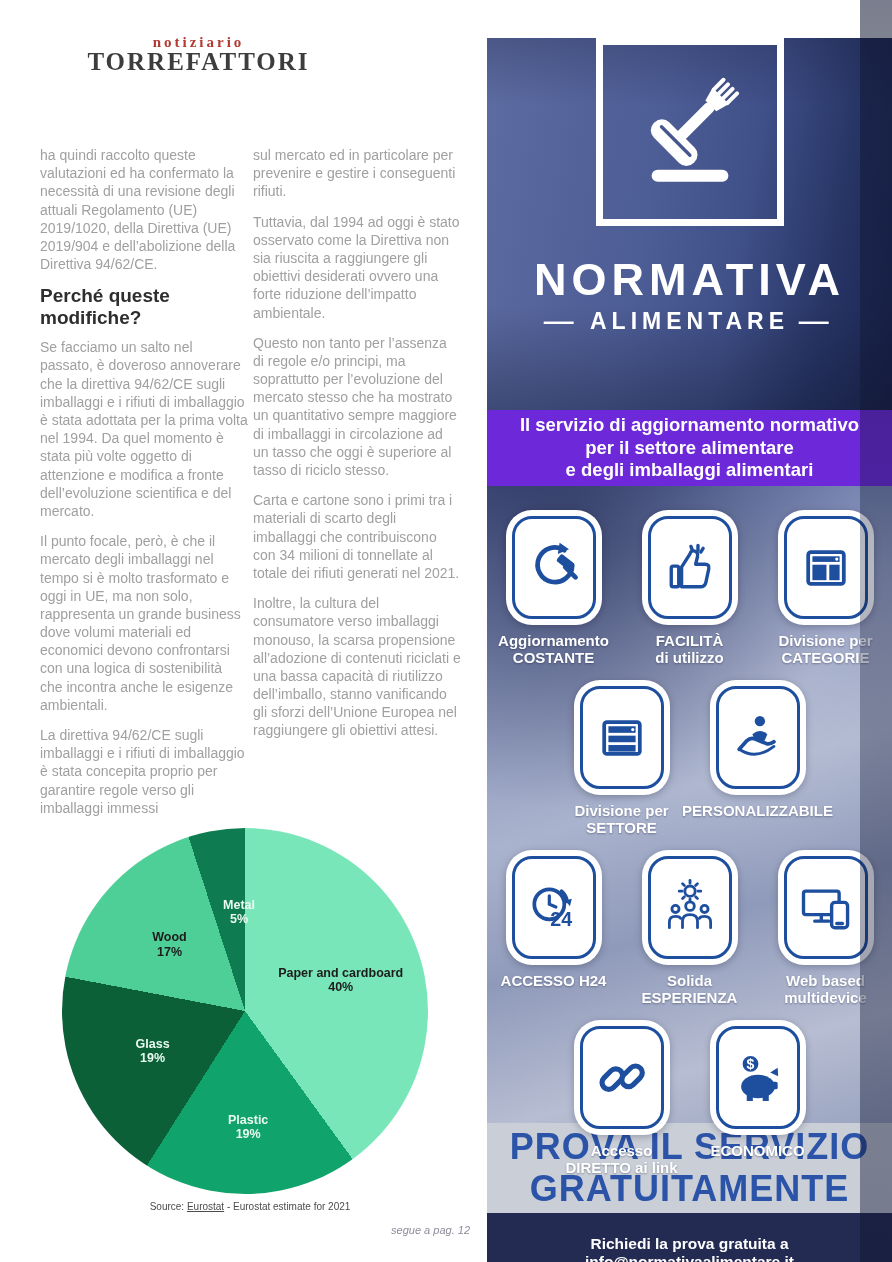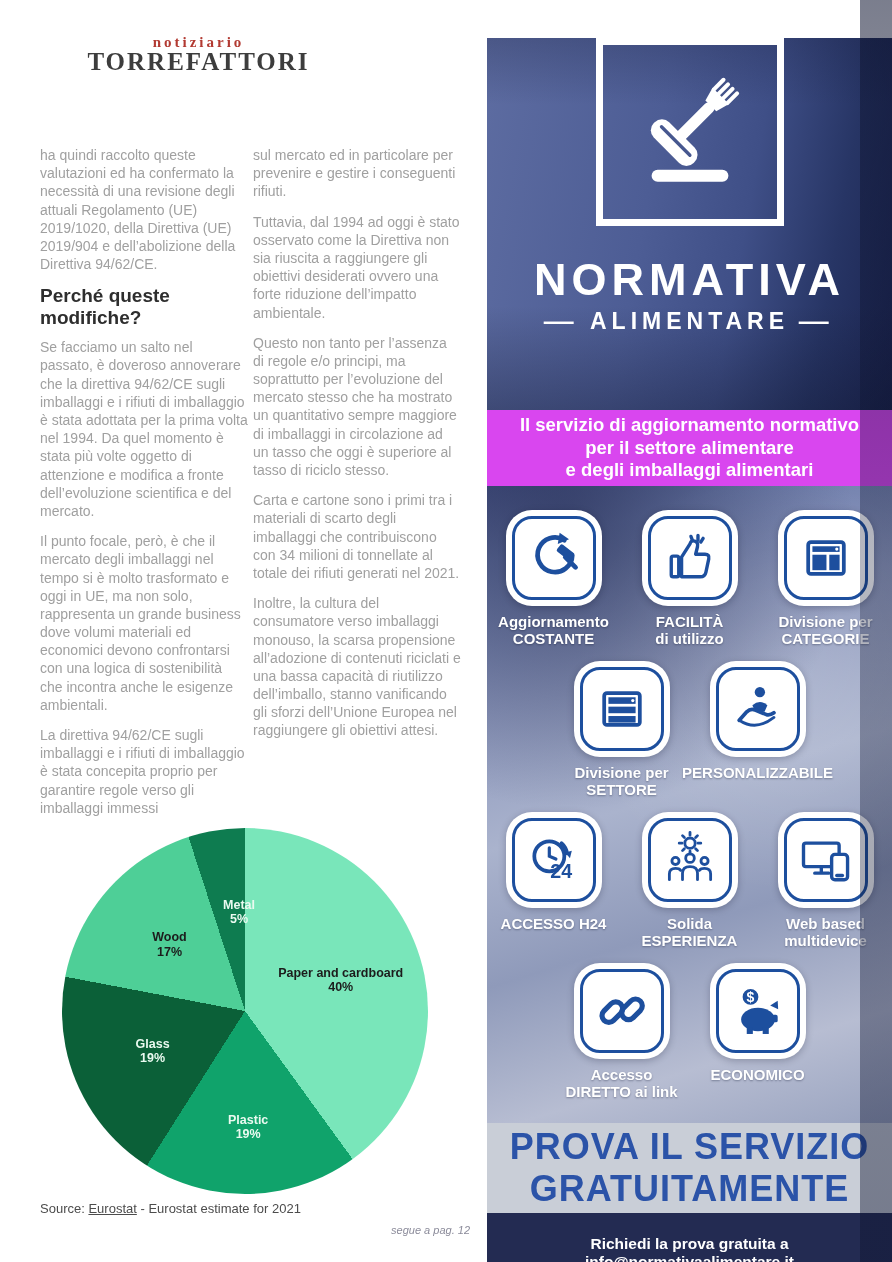--- a/index.html
+++ b/index.html
@@ -24,54 +24,54 @@
   .col-2 { left:253px; }
   .article-para { font-size:14px; line-height:1.3; color:#a0a0a0; margin-bottom:12px; }
   .article-heading { font-size:19px; line-height:1.13; font-weight:bold; color:#2e2e2e; margin:8px 0 10px; }
   
   .pie-wrap { position:absolute; left:62px; top:828px; width:366px; height:366px; }
   .pie-circle { width:366px; height:366px; border-radius:50%; }
   .pie-label {
     position:absolute; transform:translate(-50%,-50%); text-align:center;
     font-size:12.5px; font-weight:600; line-height:1.15; white-space:nowrap;
   }
-  .source-line { position:absolute; left:40px; top:1201px; width:420px; 
-    font-size:13px; color:#4c4c4c; }
+  .source-line { position:absolute; left:40px; top:1201px; width:420px; text-align:center;
+    font-size:10px; color:#4c4c4c; }
   .source-link { text-decoration:underline; cursor:pointer; }
   .continuation { position:absolute; left:253px; top:1224px; width:217px; text-align:right;
     font-style:italic; font-size:11px; color:#8b8b9a; }
   
   .promo { position:absolute; left:487px; top:0; width:405px; height:1262px; overflow:hidden; }
   .edge-strip { position:absolute; right:0; top:0; width:32px; height:100%;
     background:linear-gradient(180deg, rgba(14,20,48,.55) 0%, rgba(14,20,48,.30) 45%, rgba(14,20,48,.45) 100%);
     z-index:5; pointer-events:none; }
   .hero { position:relative; height:372px;
     background:linear-gradient(100deg,#5d6ca1 0%, #4d5d95 40%, #3f4f87 62%, #273565 82%, #1b2450 100%); }
   .hero::after { content:""; position:absolute; inset:0;
     background:linear-gradient(180deg, rgba(20,26,58,.25) 0%, rgba(20,26,58,0) 18%, rgba(20,26,58,0) 72%, rgba(15,20,45,.35) 100%); }
   .logo-square { position:relative; z-index:2; width:188px; height:188px; margin:38px auto 0;
     border:7px solid #ffffff; display:flex; align-items:center; justify-content:center; }
   .brand-title { position:relative; z-index:2; margin-top:28px; text-align:center;
     color:#ffffff; font-size:45px; font-weight:800; letter-spacing:5px; }
   .brand-sub { position:relative; z-index:2; display:flex; align-items:center; justify-content:center;
     gap:14px; margin-top:2px; color:#ffffff; font-size:23px; font-weight:800; letter-spacing:5px; }
   .brand-dash { font-weight:800; transform:scaleX(1.3); display:inline-block; }
-  .tagline { position:relative; z-index:2; height:76px; background:#d946ef; color:#ffffff;
+  .tagline { position:relative; z-index:2; height:76px; background:#6d28d9; color:#ffffff;
     display:flex; flex-direction:column; align-items:center; justify-content:center;
     font-weight:bold; font-size:18.5px; line-height:1.22; text-align:center; }
   .features { position:relative; height:637px; padding-top:24px;
     background:linear-gradient(163deg,#47538399 0%, #6d7cab 10%, #8e99bd 30%, #aab3cd 48%, #8f9aba 66%, #b7bdd2 85%, #9aa4c0 100%),
                linear-gradient(180deg,#5a68a0,#9aa4c0); }
   .features::before { content:""; position:absolute; inset:0;
     background:radial-gradient(circle at 20% 6%, rgba(21,28,64,.55), rgba(21,28,64,0) 42%),
                radial-gradient(circle at 75% 30%, rgba(255,255,255,.18), rgba(255,255,255,0) 40%);
     pointer-events:none; }
   .feat-row { position:relative; display:flex; justify-content:center; gap:10px; margin-bottom:13px; }
   .feature { width:126px; display:flex; flex-direction:column; align-items:center; }
-  .tile { width:96px; height:96px; background:#ffffff; border-radius:26px; position:relative;
+  .tile { width:96px; height:115px; background:#ffffff; border-radius:26px; position:relative;
     display:flex; align-items:center; justify-content:center; box-shadow:0 2px 7px rgba(10,15,40,.25); }
   .tile::before { content:""; position:absolute; inset:6px; border:3px solid #1d4f9e; border-radius:20px; }
   .tile svg { position:relative; width:60px; height:60px; color:#1d4f9e; }
   .feature-label { margin-top:8px; min-height:34px; color:#ffffff; font-weight:bold; font-size:15px;
     line-height:1.12; text-align:center; text-shadow:0 1px 2px rgba(10,15,40,.35); }
   .cta { height:90px; background:#c9ced7; display:flex; flex-direction:column; align-items:center;
     justify-content:center; color:#2b53a8; font-weight:800; font-size:36px; line-height:1.17;
     letter-spacing:1px; text-align:center; }
   .promo-footer { height:87px; background:#232b52; display:flex; align-items:center; justify-content:center; }
   .promo-footer div { color:#ffffff; font-weight:bold; font-size:15.5px; text-align:center; padding:0 10px;

